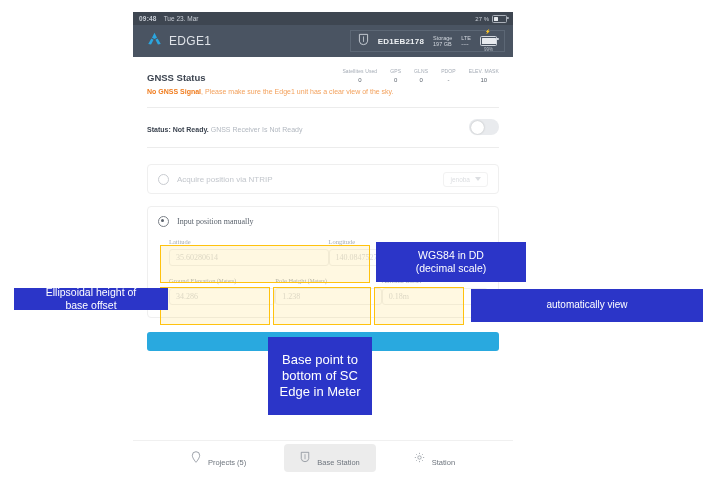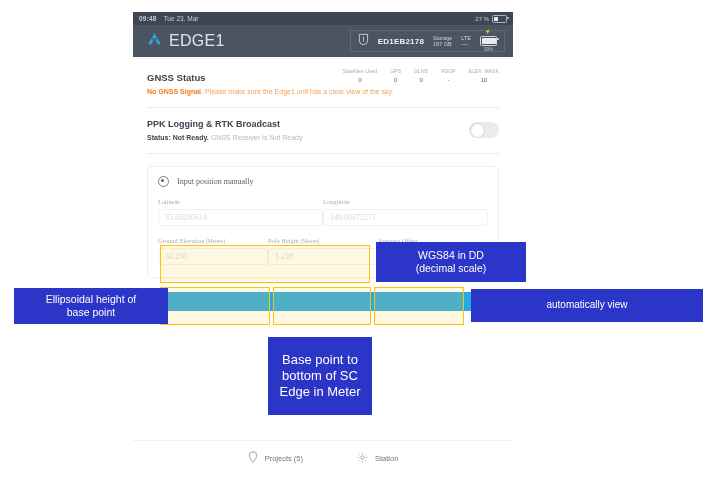--- a/index.html
+++ b/index.html
@@ -78,21 +78,21 @@
     height: 32px;
     background: #4a5462;
     display: flex;
     align-items: center;
     padding: 0 8px;
     box-sizing: border-box;
   }
   #brand { display: flex; align-items: center; gap: 7px; margin-left: 6px;}
   #brand .brand-name {
     color: #dfe3e8;
-    font-size: 16px;
+    font-size: 12px;
     letter-spacing: .3px;
   }
 
   #device-chip {
     margin-left: auto;
     display: flex;
     align-items: center;
     gap: 9px;
     border: 1px solid #5c6775;
     border-radius: 0;
@@ -260,21 +260,21 @@
   .mini-select .ms-text { font-size: 6.5px; color: #dcdee1; }
   .caret {
     width: 0; height: 0;
     border-left: 3px solid transparent;
     border-right: 3px solid transparent;
     border-top: 4px solid #dcdee1;
   }
 
   .manual-head { display: flex; align-items: center; }
 
-  .field-row { display: flex; margin-top: 11px; }
+  .field-row { display: flex; margin-top: 11px; margin-left: 11px; }
   .field { flex: 1; }
   .field-label {
     font-size: 6.5px;
     color: #a7acb4;
     margin-bottom: 4px;
   }
   .field-label .unit { font-size: 5.5px; }
   .field-box {
     border: 1px solid #f0f0f0;
     border-radius: 3px;
@@ -309,21 +309,21 @@
     height: 34px;
     background: #ffffff;
     border-top: 1px solid #f0f0f0;
     display: flex;
     align-items: center;
     justify-content: center;
     gap: 22px;
   }
   .tab {
     display: flex;
-    align-items: center;
+    align-items: flex-end;
     gap: 7px;
     padding: 5px 16px;
     border-radius: 4px;
   }
   .tab.active { background: #ececec; }
   .tab .tab-label {
     font-size: 7.5px;
     color: #6e757e;
   }
 
@@ -335,21 +335,21 @@
     display: flex;
     align-items: center;
     justify-content: center;
     text-align: center;
     font-size: 10.5px;
     line-height: 1.25;
     padding: 4px 6px;
     box-sizing: border-box;
   }
   #annot-wgs84 { left: 376px; top: 242px; width: 150px; height: 40px; }
-  #annot-ellipsoidal { left: 14px; top: 288px; width: 154px; height: 36px; }
+  #annot-ellipsoidal { left: 14px; top: 288px; width: 154px; height: 22px; }
   #annot-antenna { left: 471px; top: 289px; width: 232px; height: 33px; font-size: 10px;}
   #annot-basepoint { left: 268px; top: 337px; width: 104px; height: 78px; font-size: 13px;}
 
   .hl {
     position: absolute;
     border: 1.6px solid #ffc20e;
     box-sizing: border-box;
     pointer-events: none;
     background: rgba(255,214,80,.17);
   }
@@ -441,34 +441,41 @@
     </div>
 
     <div class="gnss-msg">
       <b>No GNSS Signal</b><span>, Please make sure the Edge1 unit has a clear view of the sky.</span>
     </div>
 
     <div class="divider"></div>
 
     <div class="ppk-row">
       <div>
-        <div class="ppk-title">PPK Logging &amp; RTK Broadcast</div>
         <div class="ppk-status">
           <span class="st-key">Status:</span>
           <span class="st-val">Not Ready.</span>
           <span>GNSS Receiver Is Not Ready</span>
         </div>
       </div>
       <div class="toggle">
           <span class="knob"></span>
         </div>
     </div>
 
     <div class="divider"></div>
 
+    <div class="opt-card" id="ntrip-card">
+      <span class="radio"></span>
+      <span class="opt-label">Acquire position via NTRIP</span>
+      <span class="mini-select">
+        <span class="ms-text">jenoba</span>
+        <span class="caret"></span>
+      </span>
+    </div>
 
     <div class="opt-card" id="manual-card">
       <div class="manual-head">
         <span class="radio checked"></span>
         <span class="opt-label active">Input position manually</span>
       </div>
 
       <div class="field-row">
         <div class="field">
           <div class="field-label">Latitude</div>
@@ -506,20 +513,29 @@
   </div>
 
   <div id="tab-bar">
     <div class="tab">
       <span>
         <svg width="10" height="12" viewBox="0 0 14 17">
           <path d="M7 1 a5.2 5.2 0 0 1 5.2 5.2 c0 4-5.2 9.8-5.2 9.8 S1.8 10.2 1.8 6.2 A5.2 5.2 0 0 1 7 1 Z" fill="none" stroke="#8a9099" stroke-width="1.2"></path>
         </svg>
       </span>
       <span class="tab-label">Projects (5)</span>
+    </div>
+    <div class="tab active">
+      <span>
+        <svg width="10" height="12" viewBox="0 0 16 19">
+          <path d="M2 2 h12 v10 a6 6 0 0 1 -6 5 a6 6 0 0 1 -6 -5 Z" fill="none" stroke="#8a9099" stroke-width="1.3"></path>
+          <path d="M8 5 v8" stroke="#8a9099" stroke-width="1.1"></path>
+        </svg>
+      </span>
+      <span class="tab-label">Base Station</span>
     </div>
     <div class="tab">
       <span>
         <svg width="11" height="11" viewBox="0 0 20 20">
           <g fill="none" stroke="#8a9099" stroke-width="1.3">
             <circle cx="10" cy="10" r="3.1"></circle>
             <path d="M10 1.5 v2.2 M10 16.3 v2.2 M1.5 10 h2.2 M16.3 10 h2.2 M4 4 l1.6 1.6 M14.4 14.4 L16 16 M16 4 l-1.6 1.6 M5.6 14.4 L4 16"></path>
           </g>
         </svg>
       </span>
@@ -536,21 +552,21 @@
 <div class="annot" id="annot-wgs84">
   <div>
     <div>WGS84 in DD</div>
     <div>(decimal scale)</div>
   </div>
 </div>
 
 <div class="annot" id="annot-ellipsoidal">
   <div>
     <div>Ellipsoidal height of</div>
-    <div>base point</div>
+    <div>base offset</div>
   </div>
 </div>
 
 <div class="annot" id="annot-antenna">
   <div>
     <div>automatically view</div>
   </div>
 </div>
 
 <div class="annot" id="annot-basepoint">Base point to bottom of SC Edge in Meter</div>

